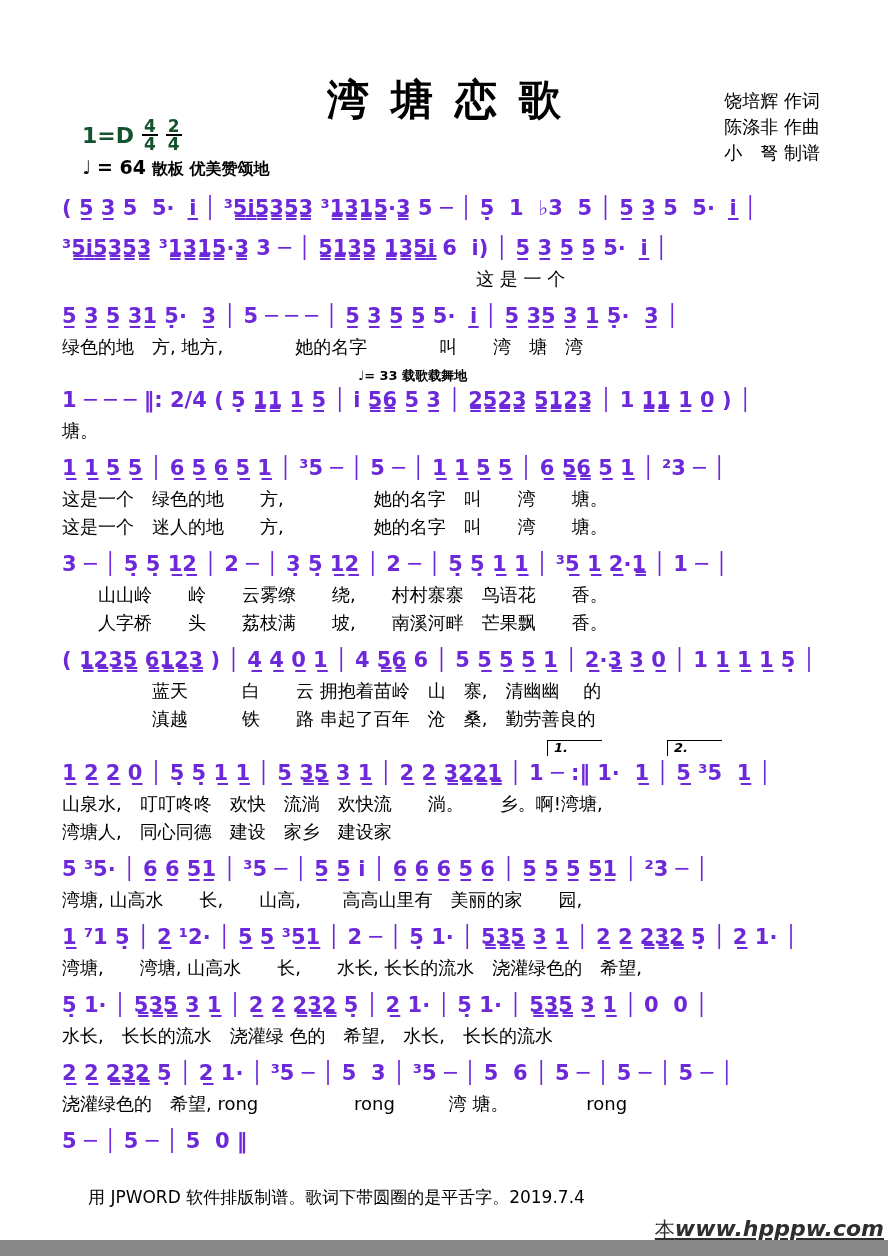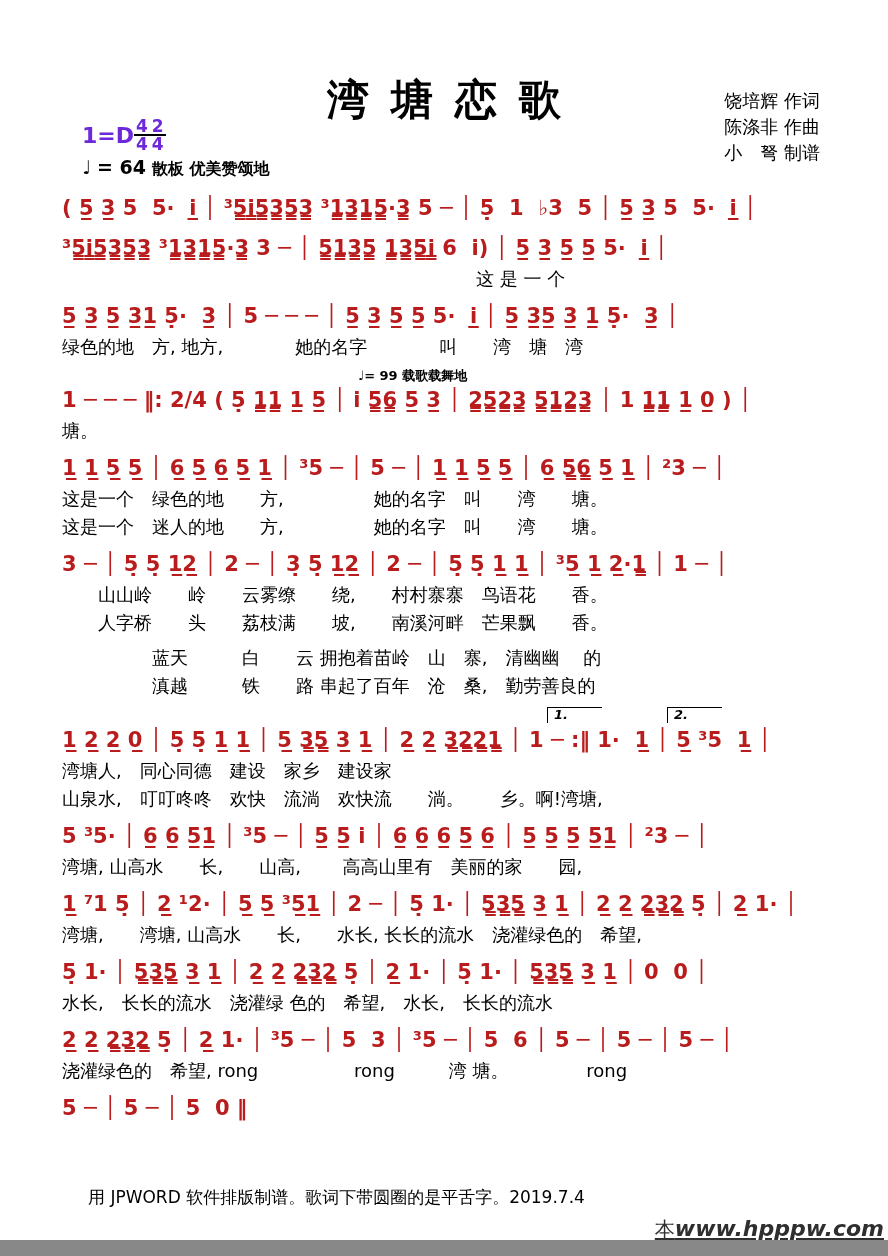--- a/index.html
+++ b/index.html
@@ -20,35 +20,35 @@
     font-size:42px;font-weight:bold;
     letter-spacing:22px;text-indent:22px;
     color:#000;
   }
   #credits{
     position:absolute;right:68px;top:88px;
     font-size:18px;line-height:26px;text-align:left;color:#000;
   }
   #keyline{
     position:absolute;left:82px;top:118px;
-    font-size:22px;font-weight:bold;display:flex;align-items:center;gap:0;color:#6d28d9;
+    font-size:22px;font-weight:bold;display:flex;align-items:center;gap:8px;color:#14532d;
   }
   .frac{display:inline-flex;flex-direction:column;align-items:center;font-size:17px;line-height:16px;font-weight:bold;}
   .frac .num{border-bottom:2px solid #000;padding:0 2px;}
   #tempoline{
     position:absolute;left:82px;top:156px;
     font-size:19px;font-weight:bold;display:flex;align-items:baseline;gap:6px;color:#000;
   }
   #tempoline .style-text{font-size:16px;font-weight:bold;}
   
   #score{position:relative;padding:6px 60px 0 62px;}
   .system{margin-bottom:7px;}
   .notes-line{
     font-size:21px;font-weight:bold;line-height:33px;
-    white-space:pre;color:#b91c1c;
+    white-space:pre;color:#6d28d9;
   }
   .lyric-line{
     font-size:18px;line-height:28px;white-space:pre;color:#000;
   }
   .tempo-mark{
     font-size:13px;font-weight:bold;margin-left:296px;line-height:16px;color:#000;
   }
   .volta-row{position:relative;height:17px;}
   .volta{
     position:absolute;top:0;
@@ -107,46 +107,47 @@
       </div>
       <div class="system">
         <div class="notes-line">³5̳i̳5̳3̳5̳3̳ ³1̳3̳1̳5̳·3̳ 3 ─ │ 5̳1̳3̳5̳ 1̳3̳5̳i̳ 6  i) │ 5̲ 3̲ 5̲ 5̲ 5·  i̲ │</div>
         <div class="lyric-line">　　　　　　　　　　　　　　　　　　　　　　　这 是 一 个</div>
       </div>
       <div class="system">
         <div class="notes-line">5̲ 3̲ 5̲ 3̲1̲ 5̣·  3̲ │ 5 ─ ─ ─ │ 5̲ 3̲ 5̲ 5̲ 5·  i̲ │ 5̲ 3̲5̲ 3̲ 1̲ 5̣·  3̲ │</div>
         <div class="lyric-line">绿色的地　方, 地方,　　　　她的名字　　　　叫　　湾　塘　湾</div>
       </div>
       <div class="system">
-        <div class="tempo-mark">♩= 99 载歌载舞地</div>
+        <div class="tempo-mark">♩= 33 载歌载舞地</div>
         <div class="notes-line">1 ─ ─ ─ ‖: 2/4 ( 5̣ 1̳1̳ 1̲ 5̲ │ i 5̳6̳ 5̲ 3̲ │ 2̳5̳2̳3̳ 5̳1̳2̳3̳ │ 1 1̳1̳ 1̲ 0̲ ) │</div>
         <div class="lyric-line">塘。</div>
       </div>
       <div class="system">
         <div class="notes-line">1̲ 1̲ 5̲ 5̲ │ 6̲ 5̲ 6̲ 5̲ 1̲ │ ³5 ─ │ 5 ─ │ 1̲ 1̲ 5̲ 5̲ │ 6̲ 5̳6̳ 5̲ 1̲ │ ²3 ─ │</div>
         <div class="lyric-line">这是一个　绿色的地　　方,　　　　　她的名字　叫　　湾　　塘。</div>
         <div class="lyric-line">这是一个　迷人的地　　方,　　　　　她的名字　叫　　湾　　塘。</div>
       </div>
       <div class="system">
         <div class="notes-line">3 ─ │ 5̣ 5̣ 1̲2̲ │ 2 ─ │ 3̣ 5̣ 1̲2̲ │ 2 ─ │ 5̣ 5̣ 1̲ 1̲ │ ³5̲ 1̲ 2̲·1̳ │ 1 ─ │</div>
         <div class="lyric-line">　　山山岭　　岭　　云雾缭　　绕,　　村村寨寨　鸟语花　　香。</div>
         <div class="lyric-line">　　人字桥　　头　　荔枝满　　坡,　　南溪河畔　芒果飘　　香。</div>
       </div>
       <div class="system">
+        <div class="notes-line">( 1̳2̳3̳5̳ 6̳1̳2̳3̳ ) │ 4̲ 4̲ 0̲ 1̲ │ 4 5̳6̳ 6 │ 5 5̲ 5̲ 5̲ 1̲ │ 2̲·3̳ 3̲ 0̲ │ 1 1̲ 1̲ 1̲ 5̣ │</div>
         <div class="lyric-line">　　　　　蓝天　　　白　　云 拥抱着苗岭　山　寨,　清幽幽　 的</div>
         <div class="lyric-line">　　　　　滇越　　　铁　　路 串起了百年　沧　桑,　勤劳善良的</div>
       </div>
       <div class="system">
         <div class="volta-row">
           <span class="volta" style="left: 485px;">1.</span>
           <span class="volta" style="left: 605px;">2.</span>
         </div>
         <div class="notes-line">1̲ 2̲ 2̲ 0̲ │ 5̣ 5̣ 1̲ 1̲ │ 5̲ 3̳5̳ 3̲ 1̲ │ 2̲ 2̲ 3̳2̳2̳1̳ │ 1 ─ :‖ 1·  1̲ │ 5̲ ³5  1̲ │</div>
+        <div class="lyric-line">山泉水,　叮叮咚咚　欢快　流淌　欢快流　　淌。　　乡。啊!湾塘,</div>
         <div class="lyric-line">湾塘人,　同心同德　建设　家乡　建设家</div>
-        <div class="lyric-line">山泉水,　叮叮咚咚　欢快　流淌　欢快流　　淌。　　乡。啊!湾塘,</div>
       </div>
       <div class="system">
         <div class="notes-line">5 ³5· │ 6̲ 6̲ 5̲1̲ │ ³5 ─ │ 5̲ 5̲ i │ 6̲ 6̲ 6̲ 5̲ 6̲ │ 5̲ 5̲ 5̲ 5̲1̲ │ ²3 ─ │</div>
         <div class="lyric-line">湾塘, 山高水　　长,　　山高,　　 高高山里有　美丽的家　　园,</div>
       </div>
       <div class="system">
         <div class="notes-line">1̲ ⁷1 5̣ │ 2̲ ¹2· │ 5̲ 5̲ ³5̲1̲ │ 2 ─ │ 5̣ 1· │ 5̳3̳5̳ 3̲ 1̲ │ 2̲ 2̲ 2̳3̳2̳ 5̣ │ 2̲ 1· │</div>
         <div class="lyric-line">湾塘,　　湾塘, 山高水　　长,　　水长, 长长的流水　浇灌绿色的　希望,</div>
       </div>
       <div class="system">

